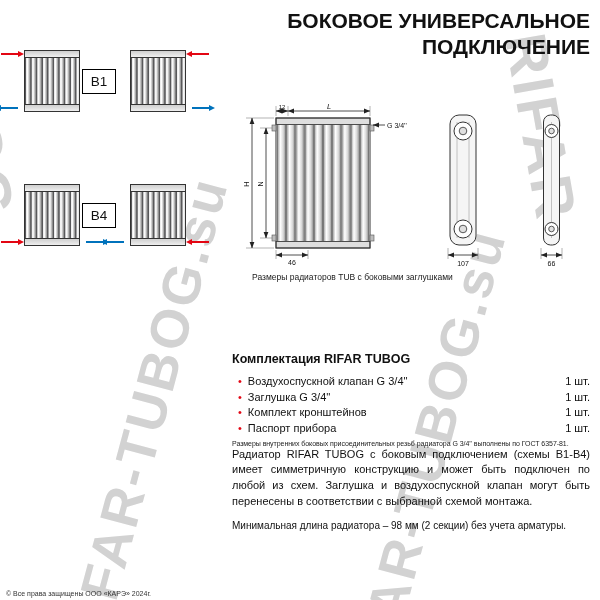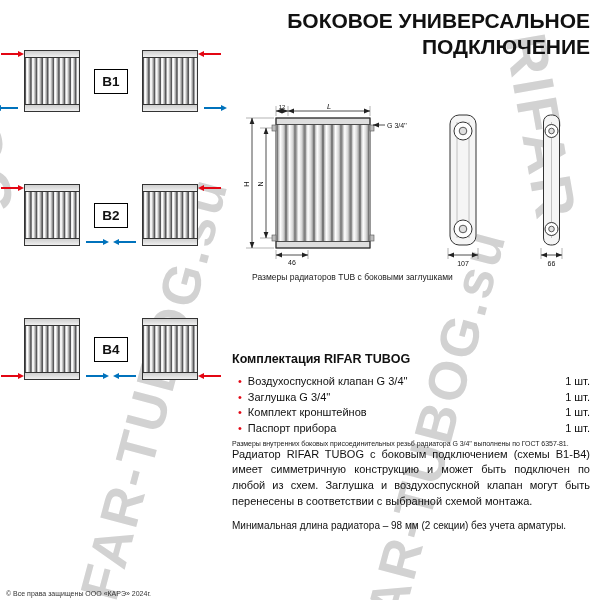--- a/index.html
+++ b/index.html
@@ -24,23 +24,23 @@
   .scheme-row{display:flex;align-items:center;height:62px;}
   .rad-wrap{position:relative;width:56px;height:62px;}
   .rad-wrap.lft{margin-left:24px;}
   .rad-wrap.rgt{margin-left:14px;}
   .radiator{position:relative;width:56px;height:62px;border:1px solid #333;box-sizing:border-box;
     background:repeating-linear-gradient(90deg,#58585a 0px,#58585a .7px,#ececec 1.5px,#ffffff 2.6px,#c2c2c2 4px,#8a8a8a 5.2px,#58585a 5.6px);}
   .radiator::before,.radiator::after{content:"";position:absolute;left:0;right:0;height:6px;
     background:linear-gradient(#cfcfcf,#efefef);}
   .radiator::before{top:0;border-bottom:1px solid #333;}
   .radiator::after{bottom:0;border-top:1px solid #333;}
-  .scheme-label{width:32px;height:23px;margin-left:14px;border:1.5px solid #000;
+  .scheme-label{width:32px;height:23px;margin-left:2px;border:1.5px solid #000;
     display:flex;align-items:center;justify-content:center;
-    font-weight:bold;font-size:13.5px;}
+    font-weight:normal;font-size:13.5px;}
   .arrow{position:absolute;width:17px;height:2px;}
   .arrow.supply{background:var(--supply,#e30613);color:var(--supply,#e30613);}
   .arrow.return{background:var(--return,#0072bc);color:var(--return,#0072bc);}
   .arrow::after{content:"";position:absolute;top:-2.5px;width:0;height:0;
     border-top:3.5px solid transparent;border-bottom:3.5px solid transparent;}
   .arrow.dirR::after{left:100%;border-left:6px solid currentColor;}
   .arrow.dirL::after{right:100%;border-right:6px solid currentColor;}
   .arrow.tl{top:3px;left:-23px;}   .arrow.bl{bottom:3px;left:-23px;}
   .arrow.tr{top:3px;right:-23px;}  .arrow.br{bottom:3px;right:-23px;}
 
@@ -99,33 +99,20 @@
         <div class="arrow return bl dirL"></div>
       </div>
       <div class="scheme-label">В1</div>
       <div class="rad-wrap rgt">
         <div class="radiator"></div>
         <div class="arrow supply tr dirL"></div>
         <div class="arrow return br dirR"></div>
       </div>
     </div>
 
-    <div class="scheme-row">
-      <div class="rad-wrap lft">
-        <div class="radiator"></div>
-        <div class="arrow supply tl dirR"></div>
-        <div class="arrow return br dirR"></div>
-      </div>
-      <div class="scheme-label">В2</div>
-      <div class="rad-wrap rgt">
-        <div class="radiator"></div>
-        <div class="arrow supply tr dirL"></div>
-        <div class="arrow return bl dirL"></div>
-      </div>
-    </div>
 
 
     <div class="scheme-row">
       <div class="rad-wrap lft">
         <div class="radiator"></div>
         <div class="arrow supply bl dirR"></div>
         <div class="arrow return br dirR"></div>
       </div>
       <div class="scheme-label">В4</div>
       <div class="rad-wrap rgt">

